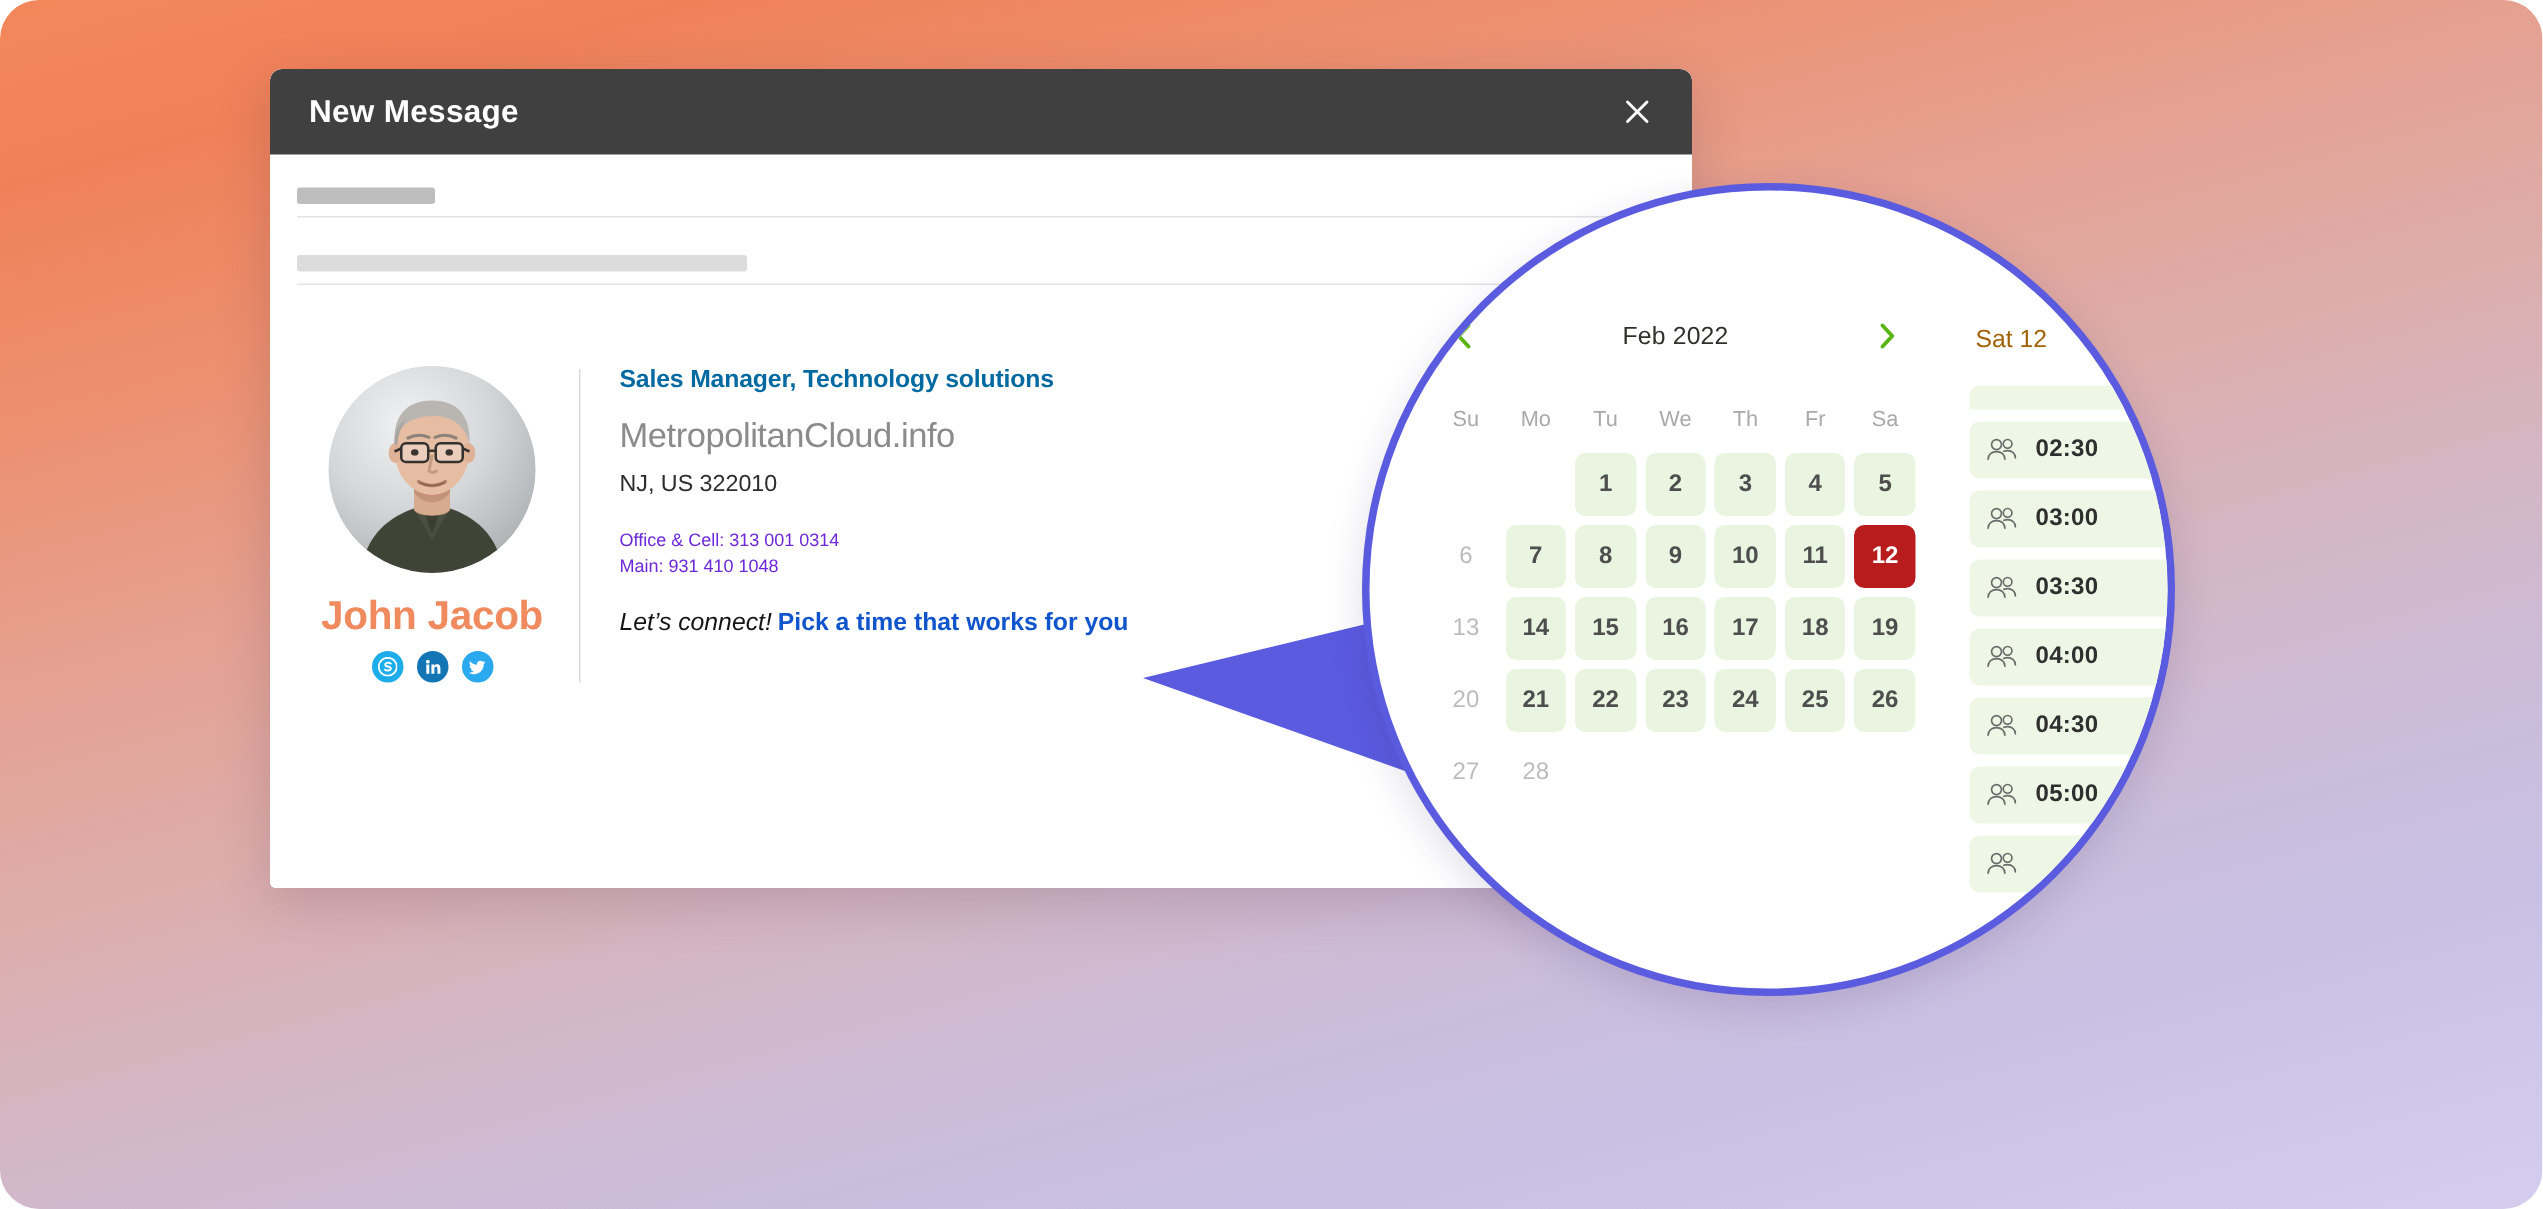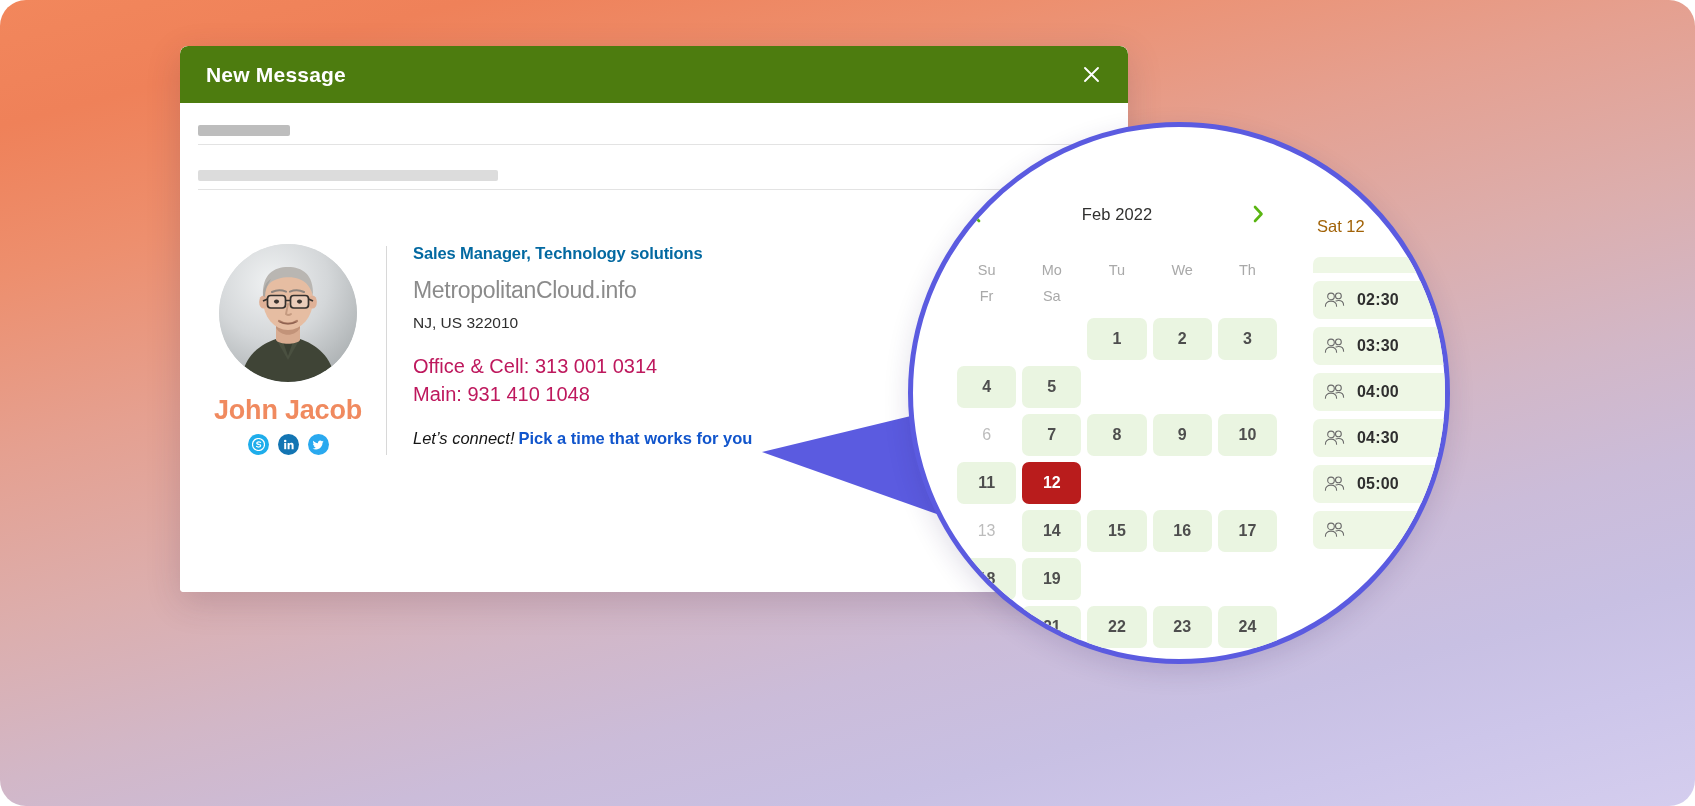--- a/index.html
+++ b/index.html
@@ -46,21 +46,21 @@
     width: 948px;
     height: 546px;
     background: #ffffff;
     border-radius: 8px 8px 4px 4px;
     box-shadow: 0 10px 34px rgba(60,40,70,0.18);
     overflow: hidden;
   }
 
   .window-header {
     height: 57px;
-    background: #4d7c0f;
+    background: #404040;
     display: flex;
     align-items: center;
     justify-content: space-between;
     padding: 0 22px 0 26px;
     border-radius: 8px 8px 0 0;
   }
 
   .window-title {
     color: #ffffff;
     font-size: 21px;
@@ -185,22 +185,22 @@
     margin-bottom: 8px;
     letter-spacing: -0.3px;
   }
   .sig-addr {
     font-size: 15.5px;
     color: #2e2e2e;
     line-height: 1.42;
   }
   .sig-phones {
     margin-top: 18px;
-    font-size: 20px;
-    color: #be185d;
+    font-size: 12px;
+    color: #6d28d9;
     line-height: 1.42;
   }
   .sig-cta {
     margin-top: 20px;
     font-size: 16.5px;
   }
   .cta-lead {
     font-weight: normal;
     font-style: italic;
     color: #151515;
@@ -237,21 +237,21 @@
   .mag-inner {
     position: absolute;
     left: 0; top: 0;
     width: 542px; height: 542px;
   }
 
   
   .calendar {
     position: absolute;
     left: 44px;
-    top: 70px;
+    top: 80px;
     width: 320px;
   }
 
   .cal-header {
     display: flex;
     align-items: center;
     justify-content: space-between;
     height: 34px;
     padding: 0 6px;
   }
@@ -264,21 +264,21 @@
   }
   .cal-nav svg { display: block; }
   .cal-month {
     font-size: 16.5px;
     color: #30302f;
     letter-spacing: 0.1px;
   }
 
   .cal-weekdays, .cal-week {
     display: grid;
-    grid-template-columns: repeat(5, 1fr);
+    grid-template-columns: repeat(7, 1fr);
     gap: 6px;
   }
   .cal-weekdays {
     margin-top: 29px;
     margin-bottom: 12px;
   }
   .cal-wd {
     text-align: center;
     font-size: 14.5px;
     color: #a9a9a9;
@@ -575,20 +575,31 @@
             </div>
             <div class="slot">
               <span class="slot-icon">
                 <svg width="22" height="18" viewBox="0 0 22 18" aria-hidden="true">
                   <circle cx="8" cy="5.4" r="3.3" fill="none" stroke="#6b6b6b" stroke-width="1.1"></circle>
                   <path d="M2.4 15.2 c0 -3.2 2.5 -5.1 5.6 -5.1 c3.1 0 5.6 1.9 5.6 5.1" fill="none" stroke="#6b6b6b" stroke-width="1.1" stroke-linecap="round"></path>
                   <circle cx="15.4" cy="4.9" r="2.9" fill="none" stroke="#6b6b6b" stroke-width="1.1"></circle>
                   <path d="M12.9 9.9 c0.8 -0.3 1.7 -0.45 2.5 -0.45 c2.9 0 5.2 1.8 5.2 4.8" fill="none" stroke="#6b6b6b" stroke-width="1.1" stroke-linecap="round"></path>
                 </svg>
               </span>
+              <span class="slot-time">03:00</span>
+            </div>
+            <div class="slot">
+              <span class="slot-icon">
+                <svg width="22" height="18" viewBox="0 0 22 18" aria-hidden="true">
+                  <circle cx="8" cy="5.4" r="3.3" fill="none" stroke="#6b6b6b" stroke-width="1.1"></circle>
+                  <path d="M2.4 15.2 c0 -3.2 2.5 -5.1 5.6 -5.1 c3.1 0 5.6 1.9 5.6 5.1" fill="none" stroke="#6b6b6b" stroke-width="1.1" stroke-linecap="round"></path>
+                  <circle cx="15.4" cy="4.9" r="2.9" fill="none" stroke="#6b6b6b" stroke-width="1.1"></circle>
+                  <path d="M12.9 9.9 c0.8 -0.3 1.7 -0.45 2.5 -0.45 c2.9 0 5.2 1.8 5.2 4.8" fill="none" stroke="#6b6b6b" stroke-width="1.1" stroke-linecap="round"></path>
+                </svg>
+              </span>
               <span class="slot-time">03:30</span>
             </div>
             <div class="slot">
               <span class="slot-icon">
                 <svg width="22" height="18" viewBox="0 0 22 18" aria-hidden="true">
                   <circle cx="8" cy="5.4" r="3.3" fill="none" stroke="#6b6b6b" stroke-width="1.1"></circle>
                   <path d="M2.4 15.2 c0 -3.2 2.5 -5.1 5.6 -5.1 c3.1 0 5.6 1.9 5.6 5.1" fill="none" stroke="#6b6b6b" stroke-width="1.1" stroke-linecap="round"></path>
                   <circle cx="15.4" cy="4.9" r="2.9" fill="none" stroke="#6b6b6b" stroke-width="1.1"></circle>
                   <path d="M12.9 9.9 c0.8 -0.3 1.7 -0.45 2.5 -0.45 c2.9 0 5.2 1.8 5.2 4.8" fill="none" stroke="#6b6b6b" stroke-width="1.1" stroke-linecap="round"></path>
                 </svg>

